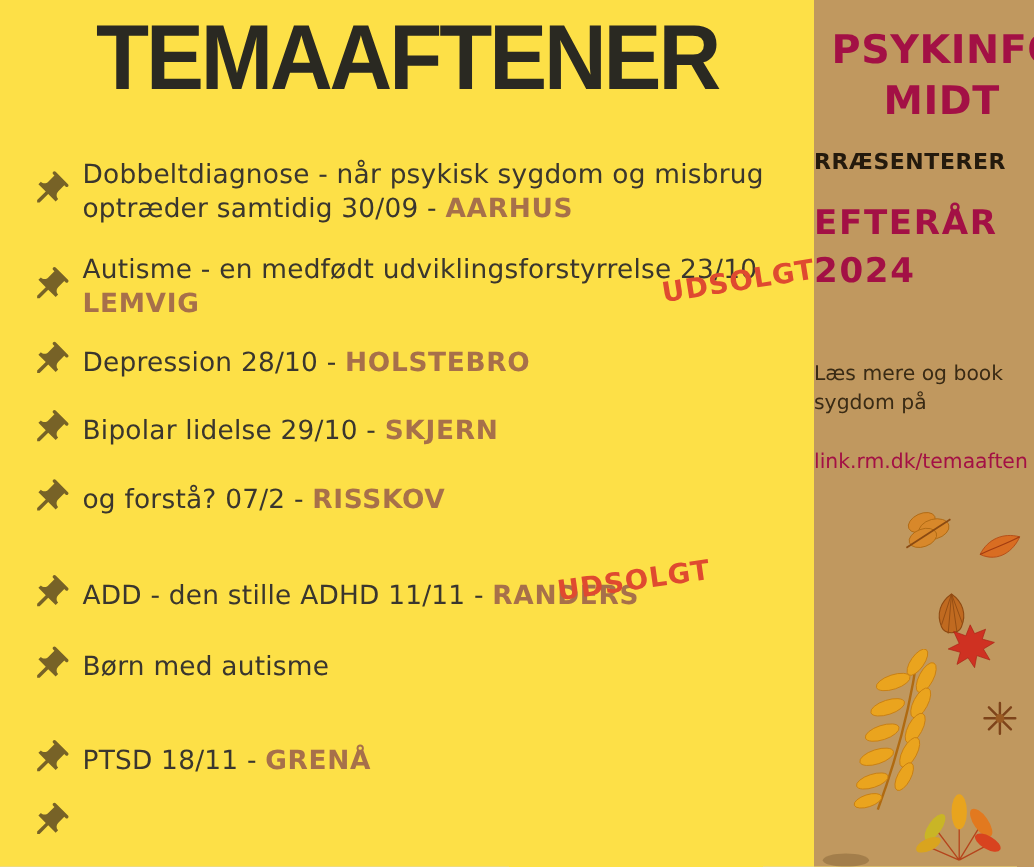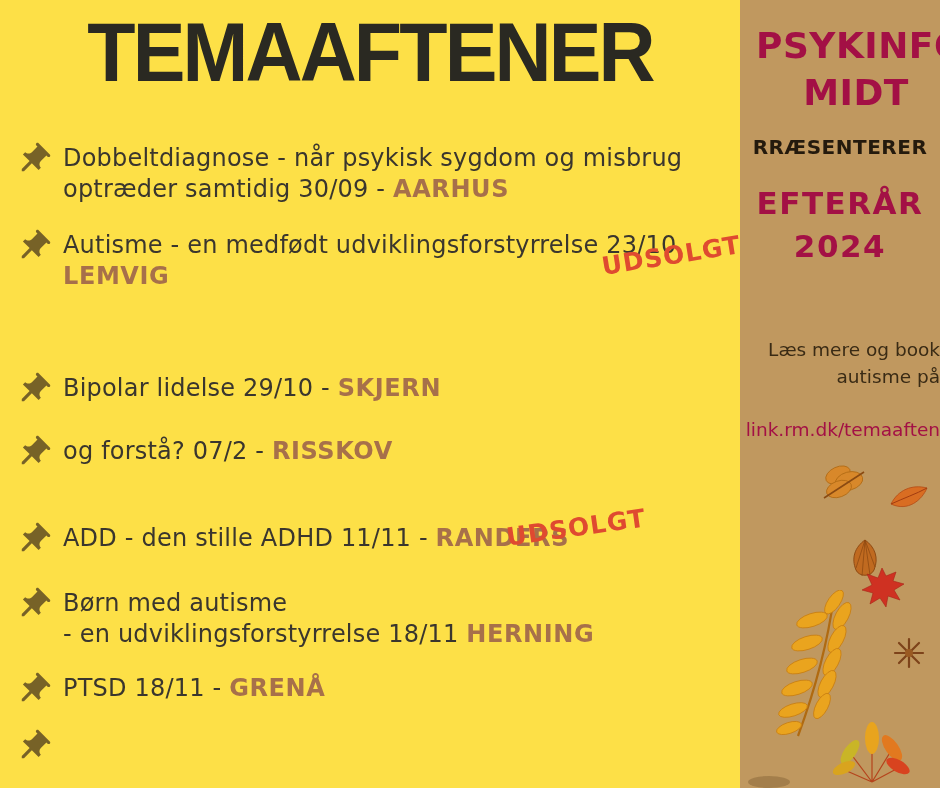--- a/index.html
+++ b/index.html
@@ -11,45 +11,45 @@
   
   .main { position:absolute; top:0; left:0; width:740px; height:788px; }
   .title {
     position:absolute; top:4px; left:0; width:740px;
     text-align:center;
     font-family:"Liberation Sans", sans-serif;
     font-weight:bold; font-size:84px; letter-spacing:-3px;
     color:#2a2922; transform:scaleX(0.94); transform-origin:50% 0;
     white-space:nowrap;
   }
-  .event { position:absolute; left:14px; display:flex; gap:11px; }
+  .event { position:absolute; left:26px; display:flex; gap:11px;align-items:center; }
   .pin { width:38px; height:40px; flex:0 0 38px; margin-top:-3px; }
   .pin svg { width:38px; height:40px; }
   .etext { font-size:24px; line-height:31px; color:#3a362e; letter-spacing:0.2px; }
   .city { color:#a7704a; font-weight:bold; letter-spacing:0.6px; }
   .udsolgt {
     position:absolute; color:#df4a30; font-weight:bold;
     font-size:25px; letter-spacing:1px; white-space:nowrap;
   }
   
   .sidebar { position:absolute; top:0; right:0; width:200px; height:788px; background:#c0985f; }
   .org {
     position:absolute; top:22px; left:0; width:200px; text-align:center;
     color:#a31045; font-weight:bold; font-size:36px; line-height:47px; letter-spacing:0.5px;padding-left:16px;
   }
   .presents {
-    position:absolute; top:135px; left:0; width:200px; text-align:center;
+    position:absolute; top:135px; left:0; width:200px; text-align:left;
     color:#241a0d; font-weight:bold; font-size:20px; letter-spacing:0.5px;
   }
   .season {
-    position:absolute; top:182px; left:0; width:200px; text-align:center;
+    position:absolute; top:182px; left:0; width:200px; 
     color:#a31045; font-weight:bold; font-size:31px; line-height:43px; letter-spacing:1.5px;
   }
   .info {
-    position:absolute; top:336px; left:0; width:200px; text-align:right;
+    position:absolute; top:326px; left:0; width:200px; text-align:left;
     color:#3a2b15; font-size:18.5px; line-height:27px;
   }
   .link { color:#a31045;margin-top:26px; }
   .deco { position:absolute; }
 </style>
 </head>
 <body>
 
 <div class="poster">
 
@@ -79,20 +79,32 @@
             </g>
           </svg>
       </span>
       <div class="etext">
         <div><span>Autisme - en medfødt udviklingsforstyrrelse 23/10</span></div>
         <div><span class="city">LEMVIG</span></div>
       </div>
     </div>
     <span class="udsolgt" style="left:601px; top:241px; transform:rotate(-9deg)">UDSOLGT</span>
 
+    <div class="event" style="top:311px">
+      <span class="pin">
+        <svg viewBox="0 0 24 24">
+            <g transform="rotate(45 12 12)" fill="#776227">
+              <path d="M16 9V4h1c.55 0 1-.45 1-1s-.45-1-1-1H7c-.55 0-1 .45-1 1s.45 1 1 1h1v5c0 1.66-1.34 3-3 3v2h5.97v7l1 1 1-1v-7H19v-2c-1.66 0-3-1.34-3-3z"></path>
+            </g>
+          </svg>
+      </span>
+      <div class="etext">
+        <div><span>Depression 28/10 - </span><span class="city">HOLSTEBRO</span></div>
+      </div>
+    </div>
 
     <div class="event" style="top:373px">
       <span class="pin">
         <svg viewBox="0 0 24 24">
             <g transform="rotate(45 12 12)" fill="#776227">
               <path d="M16 9V4h1c.55 0 1-.45 1-1s-.45-1-1-1H7c-.55 0-1 .45-1 1s.45 1 1 1h1v5c0 1.66-1.34 3-3 3v2h5.97v7l1 1 1-1v-7H19v-2c-1.66 0-3-1.34-3-3z"></path>
             </g>
           </svg>
       </span>
       <div class="etext">
@@ -130,21 +142,20 @@
     <div class="event" style="top:588px">
       <span class="pin">
         <svg viewBox="0 0 24 24">
             <g transform="rotate(45 12 12)" fill="#776227">
               <path d="M16 9V4h1c.55 0 1-.45 1-1s-.45-1-1-1H7c-.55 0-1 .45-1 1s.45 1 1 1h1v5c0 1.66-1.34 3-3 3v2h5.97v7l1 1 1-1v-7H19v-2c-1.66 0-3-1.34-3-3z"></path>
             </g>
           </svg>
       </span>
       <div class="etext">
         <div><span>Børn med autisme</span></div>
-        <div><span>- en udviklingsforstyrrelse 18/11  </span><span class="city">HERNING</span></div>
       </div>
     </div>
 
     <div class="event" style="top:673px">
       <span class="pin">
         <svg viewBox="0 0 24 24">
             <g transform="rotate(45 12 12)" fill="#776227">
               <path d="M16 9V4h1c.55 0 1-.45 1-1s-.45-1-1-1H7c-.55 0-1 .45-1 1s.45 1 1 1h1v5c0 1.66-1.34 3-3 3v2h5.97v7l1 1 1-1v-7H19v-2c-1.66 0-3-1.34-3-3z"></path>
             </g>
           </svg>
@@ -175,21 +186,21 @@
 
     <div class="presents">RRÆSENTERER</div>
 
     <div class="season">
       <div>EFTERÅR</div>
       <div>2024</div>
     </div>
 
     <div class="info">
       <div>Læs mere og book</div>
-      <div>autisme på</div>
+      <div>sygdom på</div>
       <div class="link">link.rm.dk/temaaften</div>
     </div>
 
     <span class="deco" style="left:76px; top:460px;">
       <svg width="58" height="52" viewBox="0 0 58 52">
         <g fill="#d8882a" stroke="#b06a14" stroke-width="0.8">
           <ellipse cx="22" cy="15" rx="13" ry="8" transform="rotate(-25 22 15)"></ellipse>
           <ellipse cx="33" cy="21" rx="14" ry="9" transform="rotate(-15 33 21)"></ellipse>
           <ellipse cx="23" cy="29" rx="13" ry="8" transform="rotate(-20 23 29)"></ellipse>
         </g>

